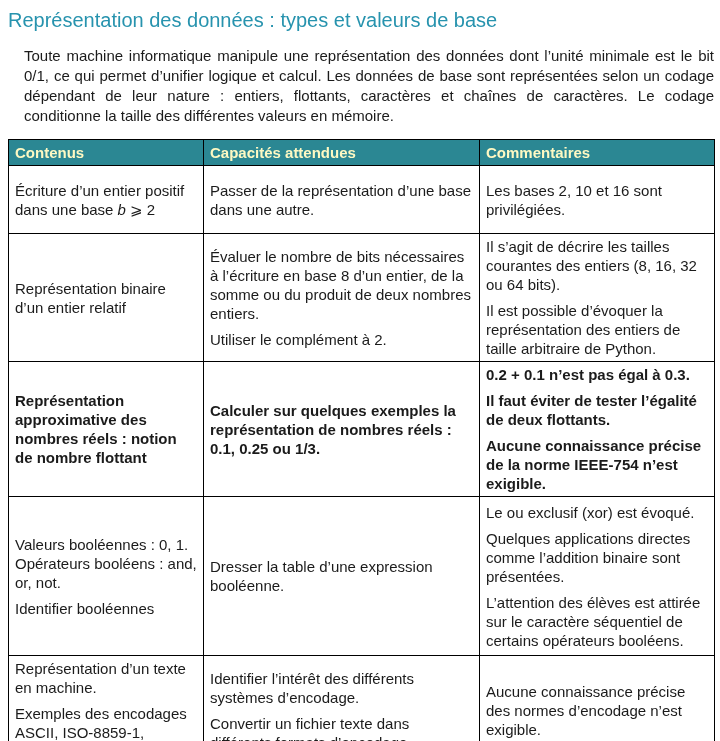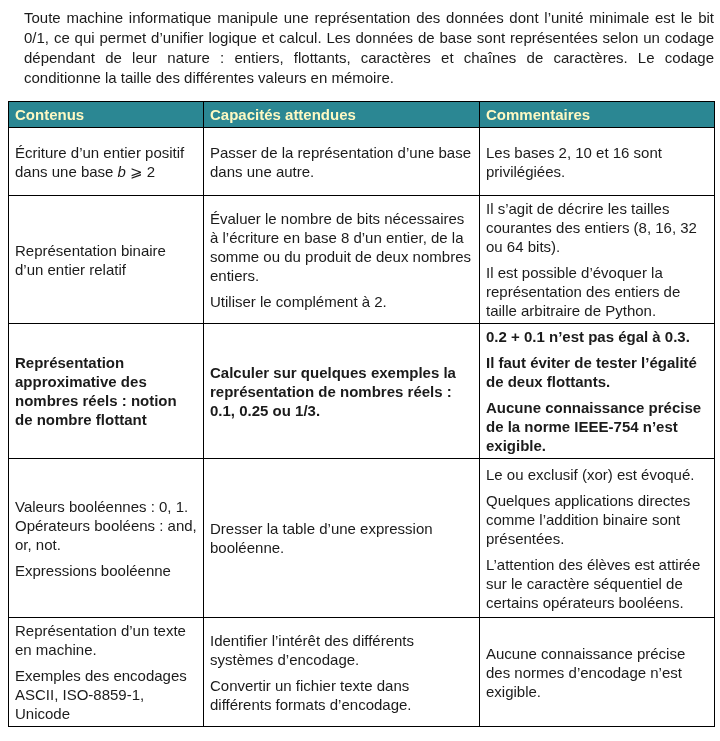--- a/index.html
+++ b/index.html
@@ -60,20 +60,21 @@
   tbody tr:nth-child(2) td { height: 119px; }
   tbody tr:nth-child(3) td { height: 112px; font-weight: bold; }
   tbody tr:nth-child(4) td { height: 152px; }
   tbody tr:nth-child(5) td { height: 97px; }
 </style>
 </head>
 <body>
 
 <div class="page">
 
+  <h1 class="doc-title">Représentation des données : types et valeurs de base</h1>
 
   <p class="intro">Toute machine informatique manipule une représentation des données dont l’unité minimale est le bit 0/1, ce qui permet d’unifier logique et calcul. Les données de base sont représentées selon un codage dépendant de leur nature : entiers, flottants, caractères et chaînes de caractères. Le codage conditionne la taille des différentes valeurs en mémoire.</p>
 
   <table class="program-table">
     <colgroup>
       <col style="width:195px">
       <col style="width:276px">
       <col style="width:235px">
     </colgroup>
     <thead>
@@ -117,21 +118,21 @@
           </td>
         <td>
             <p class="cellp">0.2 + 0.1 n’est pas égal à 0.3.</p>
             <p class="cellp">Il faut éviter de tester l’égalité de deux flottants.</p>
             <p class="cellp">Aucune connaissance précise de la norme IEEE-754 n’est exigible.</p>
           </td>
       </tr>
       <tr>
         <td>
             <p class="cellp">Valeurs booléennes : 0, 1. Opérateurs booléens : and, or, not.</p>
-            <p class="cellp">Expressions booléenne</p>
+            <p class="cellp">Identifier booléennes</p>
           </td>
         <td>
             <p class="cellp">Dresser la table d’une expression booléenne.</p>
           </td>
         <td>
             <p class="cellp">Le ou exclusif (xor) est évoqué.</p>
             <p class="cellp">Quelques applications directes comme l’addition binaire sont présentées.</p>
             <p class="cellp">L’attention des élèves est attirée sur le caractère séquentiel de certains opérateurs booléens.</p>
           </td>
       </tr>

